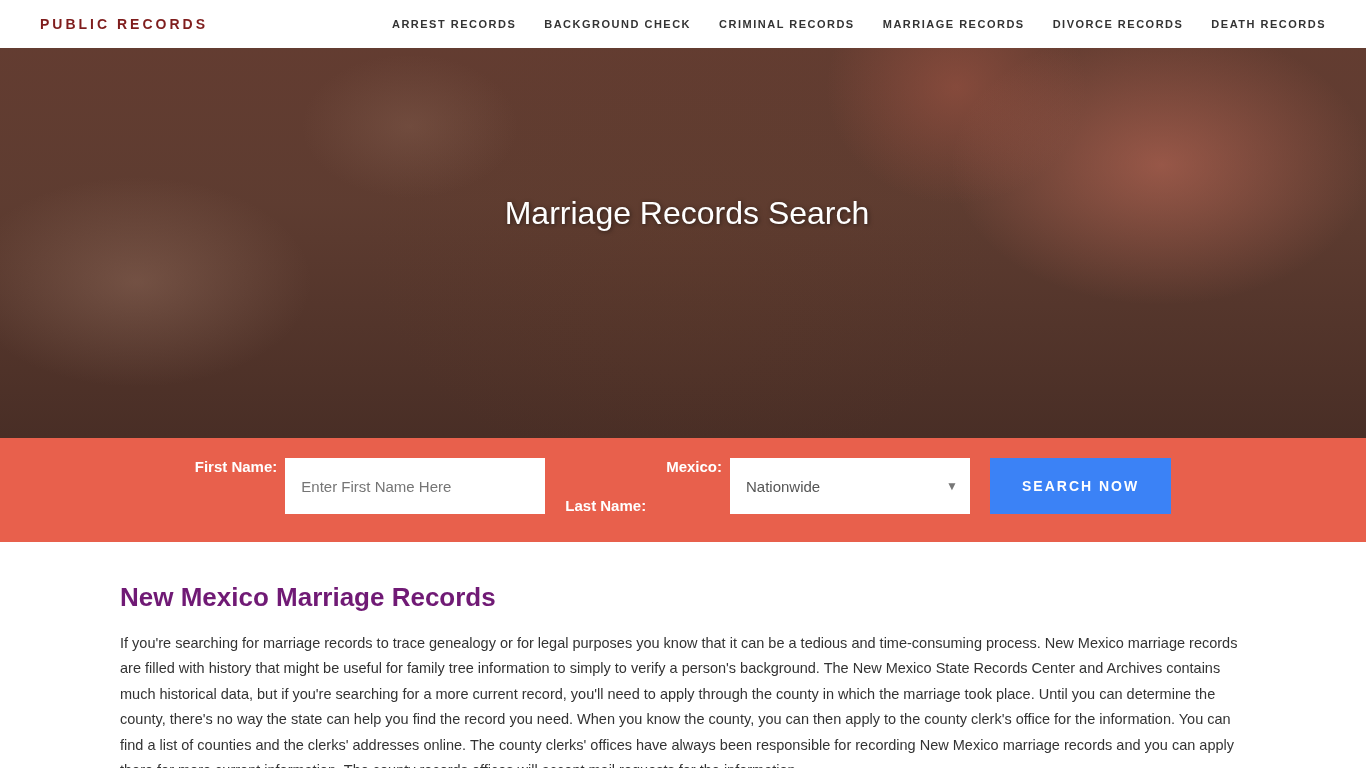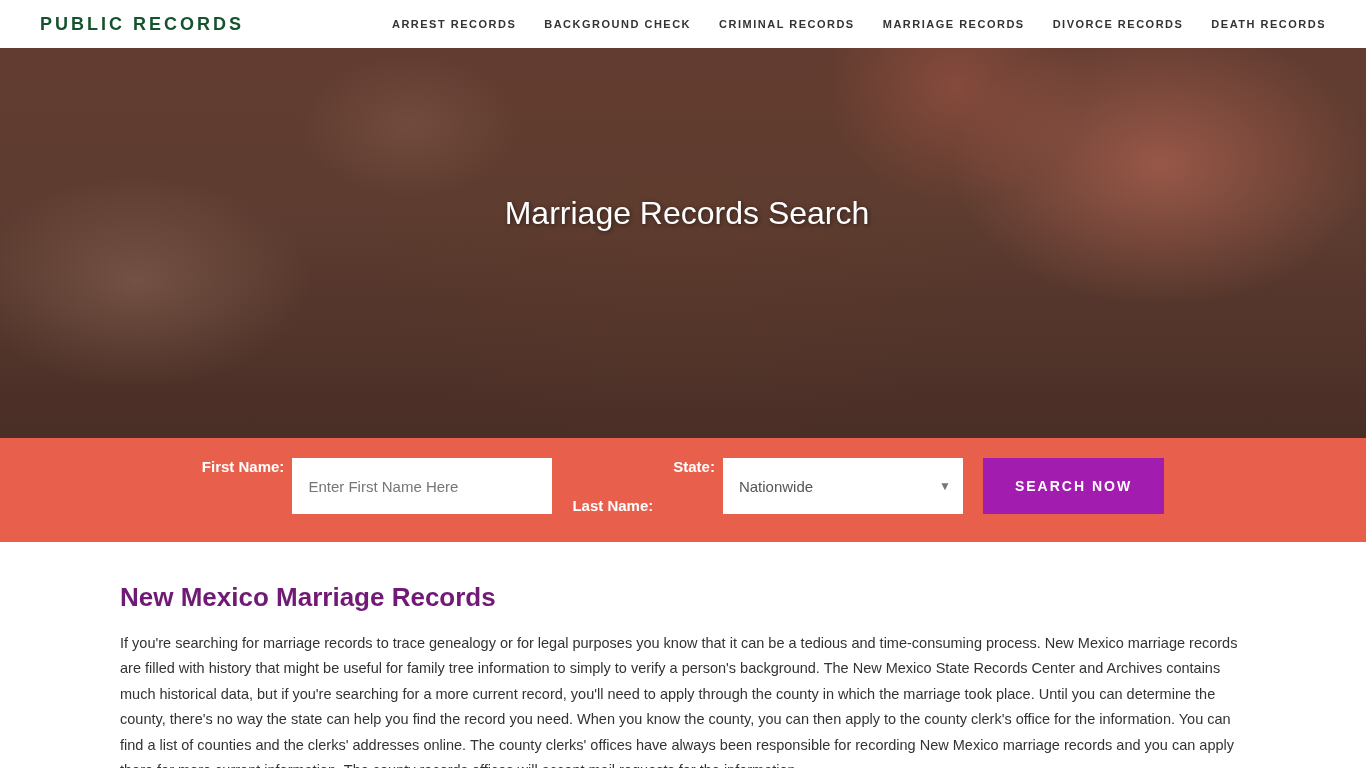--- a/index.html
+++ b/index.html
@@ -10,24 +10,24 @@
       display: flex;
       align-items: center;
       justify-content: space-between;
       padding: 0 40px;
       height: 48px;
       background: rgba(255,255,255,0.95);
       position: relative;
       z-index: 10;
     }
     .site-title {
-      font-size: 18px;
+      font-size: 14px;
       font-weight: 700;
       letter-spacing: 3px;
-      color: #14532d;
+      color: #7f1d1d;
       text-transform: uppercase;
     }
     nav {
       display: flex;
       gap: 28px;
       align-items: center;
     }
     nav a {
       font-size: 11px;
       font-weight: 700;
@@ -131,21 +131,21 @@
       right: 12px;
       top: 50%;
       transform: translateY(-50%);
       font-size: 12px;
       color: #777;
       pointer-events: none;
     }
     .search-btn {
       height: 56px;
       padding: 0 32px;
-      background: #a21caf;
+      background: #3b82f6;
       color: #fff;
       font-size: 14px;
       font-weight: 800;
       letter-spacing: 2px;
       border: none;
       cursor: pointer;
       text-transform: uppercase;
       white-space: nowrap;
     }
 
@@ -188,21 +188,21 @@
 
 <div class="search-section">
   <div class="search-field">
     <label>First Name:</label>
     <input type="text" placeholder="Enter First Name Here" style="">
   </div>
   <div class="search-field">
     <label>Last Name:</label>
   </div>
   <div class="search-field state-field">
-    <label>State:</label>
+    <label>Mexico:</label>
     <div class="select-wrapper">
       <select>
       <option value="Nationwide">Nationwide</option><option value="Alabama">Alabama</option><option value="Alaska">Alaska</option><option value="Arizona">Arizona</option><option value="Arkansas">Arkansas</option><option value="California">California</option><option value="Colorado">Colorado</option><option value="Connecticut">Connecticut</option><option value="Delaware">Delaware</option><option value="Florida">Florida</option><option value="Georgia">Georgia</option><option value="Hawaii">Hawaii</option><option value="Idaho">Idaho</option><option value="Illinois">Illinois</option><option value="Indiana">Indiana</option><option value="Iowa">Iowa</option><option value="Kansas">Kansas</option><option value="Kentucky">Kentucky</option><option value="Louisiana">Louisiana</option><option value="Maine">Maine</option><option value="Maryland">Maryland</option><option value="Massachusetts">Massachusetts</option><option value="Michigan">Michigan</option><option value="Minnesota">Minnesota</option><option value="Mississippi">Mississippi</option><option value="Missouri">Missouri</option><option value="Montana">Montana</option><option value="Nebraska">Nebraska</option><option value="Nevada">Nevada</option><option value="New Hampshire">New Hampshire</option><option value="New Jersey">New Jersey</option><option value="New Mexico">New Mexico</option><option value="New York">New York</option><option value="North Carolina">North Carolina</option><option value="North Dakota">North Dakota</option><option value="Ohio">Ohio</option><option value="Oklahoma">Oklahoma</option><option value="Oregon">Oregon</option><option value="Pennsylvania">Pennsylvania</option><option value="Rhode Island">Rhode Island</option><option value="South Carolina">South Carolina</option><option value="South Dakota">South Dakota</option><option value="Tennessee">Tennessee</option><option value="Texas">Texas</option><option value="Utah">Utah</option><option value="Vermont">Vermont</option><option value="Virginia">Virginia</option><option value="Washington">Washington</option><option value="West Virginia">West Virginia</option><option value="Wisconsin">Wisconsin</option><option value="Wyoming">Wyoming</option></select>
     </div>
   </div>
   <button class="search-btn">SEARCH NOW</button>
 </div>
 
 <div class="content">
   <h1>New Mexico Marriage Records</h1>

